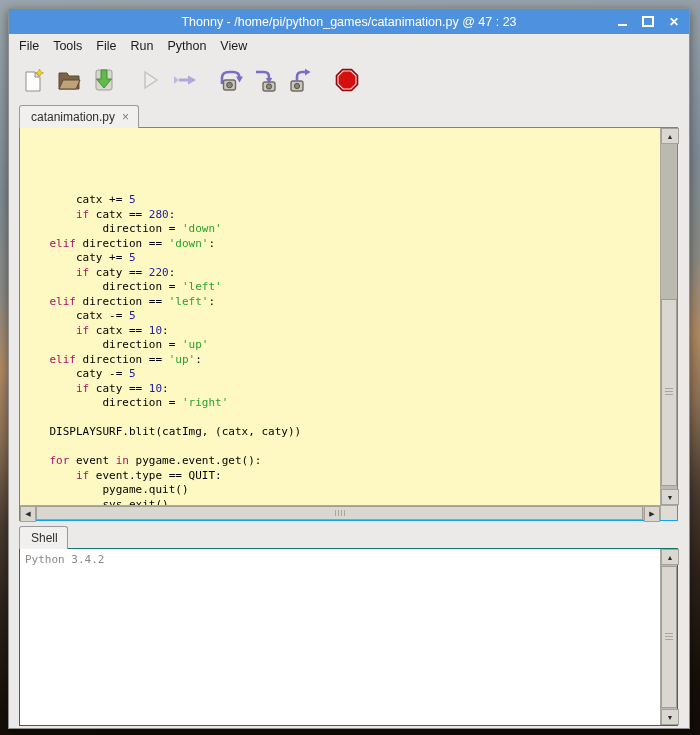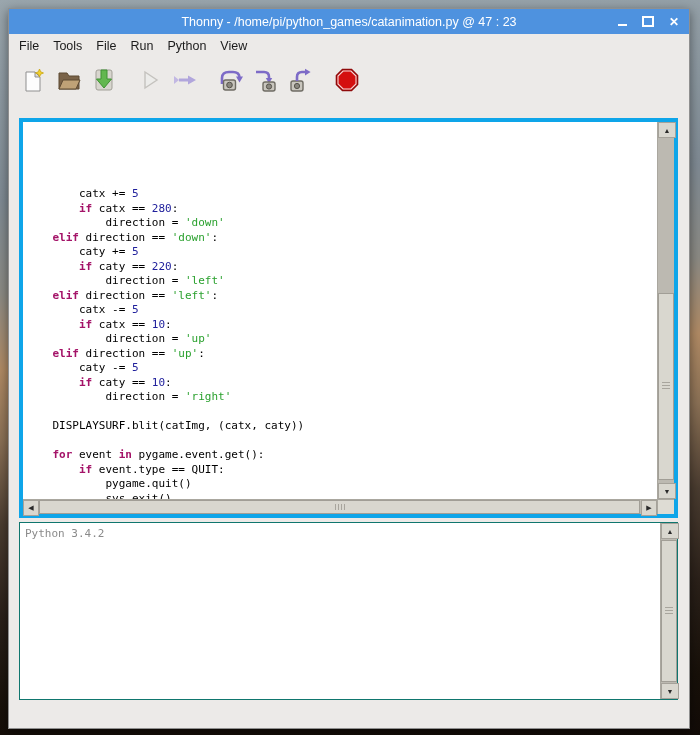--- a/index.html
+++ b/index.html
@@ -36,30 +36,30 @@
     justify-content:center;flex:none;}
   .gap-before{margin-left:11px;}
   
   .tabrow{height:25px;margin-left:10px;display:flex;align-items:flex-end;
     position:relative;z-index:3;flex:none;}
   .tab{background:#f2f0ee;border:1px solid #9a9a9a;border-bottom:none;
     border-radius:3px 3px 0 0;padding:4px 9px 4px 11px;font-size:12px;
     color:#2e2e2e;display:flex;align-items:center;margin-bottom:-1px;}
   .tab-close{margin-left:7px;color:#7d7d7d;font-size:12px;line-height:1;}
   
-  .editor-panel{margin:16px 11px 0 10px;height:392px;flex:none;
-    border:4px solid #0ea5e9;background:#ffffff;
+  .editor-panel{margin:0 11px 0 10px;height:392px;flex:none;
+    border:1px solid #0ea5e9;background:#fef9c3;
     display:grid;grid-template-columns:1fr 17px;grid-template-rows:1fr 15px;}
   .code-area{overflow:hidden;font-family:"DejaVu Sans Mono",monospace;
     font-size:11px;line-height:14.5px;white-space:pre;color:#000;
     padding:2px 0 0 3px;position:relative;}
   .sliver{height:5px;overflow:hidden;}
   .code-line{height:14.5px;white-space:pre;}
   .seg-p{color:#000;}
-  .seg-k{color:#a41368;font-weight:bold;}
+  .seg-k{color:#a41368;font-weight:normal;}
   .seg-s{color:#2aa12e;}
   .seg-n{color:#20209c;}
   
   .vscroll{grid-column:2;grid-row:1;background:#bcb9b1;border-left:1px solid #aaa79f;
     display:flex;flex-direction:column;}
   .hscroll{grid-column:1;grid-row:2;background:#bcb9b1;border-top:1px solid #aaa79f;
     display:flex;flex-direction:row;}
   .corner{grid-column:2;grid-row:2;background:#dedcd4;border-top:1px solid #aaa79f;border-left:1px solid #aaa79f;}
   .sb-btn{background:#d9d7cf;border:1px solid #a5a29a;flex:none;
     display:flex;align-items:center;justify-content:center;color:#2a2a2a;}
@@ -167,20 +167,26 @@
       </svg>
     </span>
     <span class="tb gap-before">
       <svg width="24" height="24" viewBox="0 0 24 24">
         <path d="M7.5 1.5h9l6 6v9l-6 6h-9l-6-6v-9z" fill="#d40f0f" stroke="#8f0a0a" stroke-width="1.6"></path>
         <path d="M8.1 3h7.8l5.1 5.1v7.8l-5.1 5.1H8.1L3 15.9V8.1z" fill="none" stroke="#f2d9d9" stroke-width="1.1"></path>
       </svg>
     </span>
   </div>
 
+  <div class="tabrow">
+    <div class="tab">
+      <span>catanimation.py</span>
+      <span class="tab-close">×</span>
+    </div>
+  </div>
 
   <div class="editor-panel">
     <div class="code-area">
       <div class="sliver">
         
       </div>
       <div id="code-lines"><div class="code-line"><span class="seg-p">        catx += </span><span class="seg-n">5</span></div><div class="code-line"><span class="seg-p">        </span><span class="seg-k">if</span><span class="seg-p"> catx == </span><span class="seg-n">280</span><span class="seg-p">:</span></div><div class="code-line"><span class="seg-p">            direction = </span><span class="seg-s">'down'</span></div><div class="code-line"><span class="seg-p">    </span><span class="seg-k">elif</span><span class="seg-p"> direction == </span><span class="seg-s">'down'</span><span class="seg-p">:</span></div><div class="code-line"><span class="seg-p">        caty += </span><span class="seg-n">5</span></div><div class="code-line"><span class="seg-p">        </span><span class="seg-k">if</span><span class="seg-p"> caty == </span><span class="seg-n">220</span><span class="seg-p">:</span></div><div class="code-line"><span class="seg-p">            direction = </span><span class="seg-s">'left'</span></div><div class="code-line"><span class="seg-p">    </span><span class="seg-k">elif</span><span class="seg-p"> direction == </span><span class="seg-s">'left'</span><span class="seg-p">:</span></div><div class="code-line"><span class="seg-p">        catx -= </span><span class="seg-n">5</span></div><div class="code-line"><span class="seg-p">        </span><span class="seg-k">if</span><span class="seg-p"> catx == </span><span class="seg-n">10</span><span class="seg-p">:</span></div><div class="code-line"><span class="seg-p">            direction = </span><span class="seg-s">'up'</span></div><div class="code-line"><span class="seg-p">    </span><span class="seg-k">elif</span><span class="seg-p"> direction == </span><span class="seg-s">'up'</span><span class="seg-p">:</span></div><div class="code-line"><span class="seg-p">        caty -= </span><span class="seg-n">5</span></div><div class="code-line"><span class="seg-p">        </span><span class="seg-k">if</span><span class="seg-p"> caty == </span><span class="seg-n">10</span><span class="seg-p">:</span></div><div class="code-line"><span class="seg-p">            direction = </span><span class="seg-s">'right'</span></div><div class="code-line"></div><div class="code-line"><span class="seg-p">    DISPLAYSURF.blit(catImg, (catx, caty))</span></div><div class="code-line"></div><div class="code-line"><span class="seg-p">    </span><span class="seg-k">for</span><span class="seg-p"> event </span><span class="seg-k">in</span><span class="seg-p"> pygame.event.get():</span></div><div class="code-line"><span class="seg-p">        </span><span class="seg-k">if</span><span class="seg-p"> event.type == QUIT:</span></div><div class="code-line"><span class="seg-p">            pygame.quit()</span></div><div class="code-line"><span class="seg-p">            sys.exit()</span></div></div>
       
     </div>
     <div class="vscroll">
@@ -207,20 +213,25 @@
       </div>
       <div class="sb-btn">
         <span>▶</span>
       </div>
     </div>
     <div class="corner"></div>
   </div>
 
   <div class="shell-gap"></div>
 
+  <div class="shell-tabrow">
+    <div class="tab">
+      <span>Shell</span>
+    </div>
+  </div>
   <div class="shell-panel">
     <div class="shell-text" id="shell-lines"><div><span class="sh-gray">Python 3.4.2 </span></div></div>
     <div class="shell-vscroll">
       <div class="sb-btn">
         <span>▲</span>
       </div>
       <div class="sb-trough">
         <div class="sb-thumb v" style="top:1%;bottom:1%;">
           <div class="grip-h"></div>
         </div>

